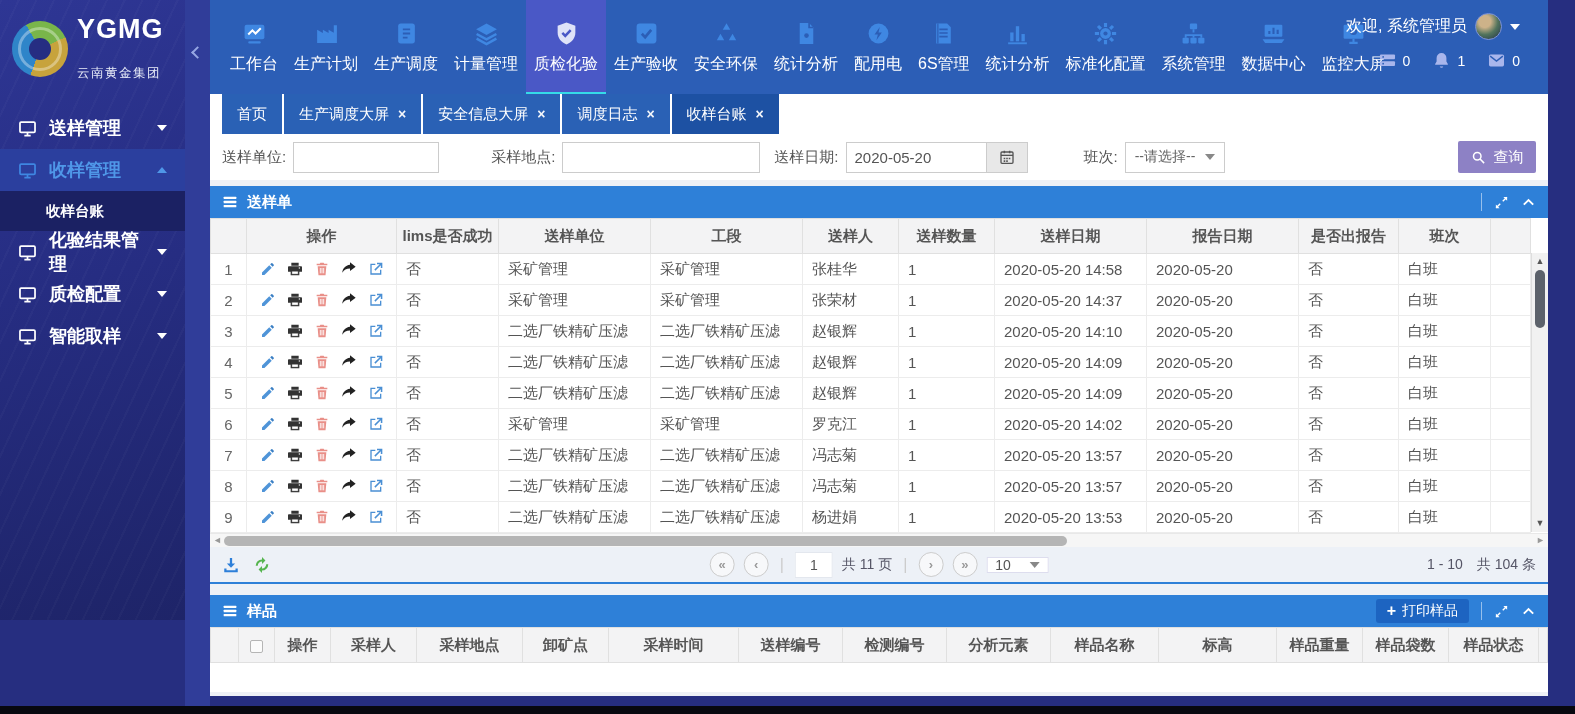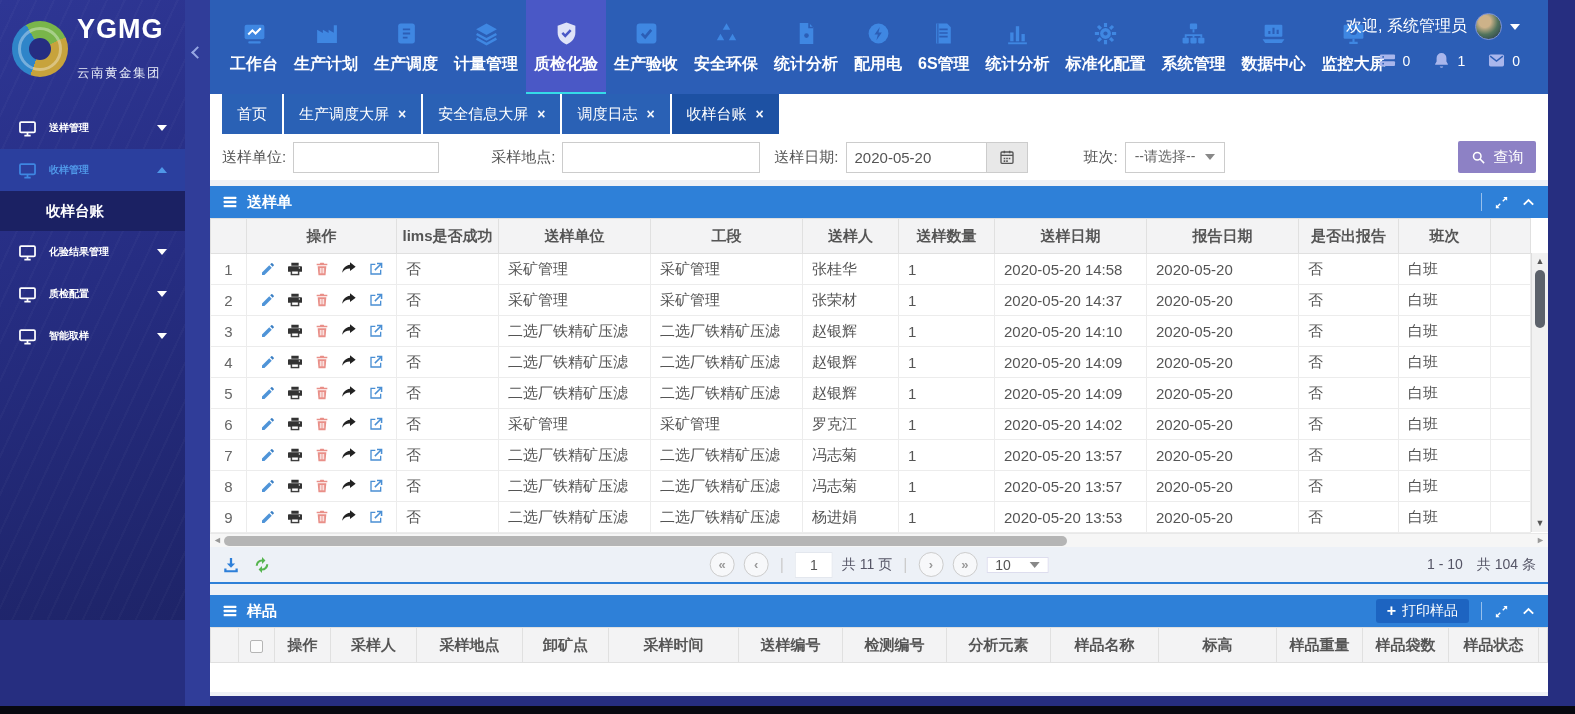--- a/index.html
+++ b/index.html
@@ -16,39 +16,39 @@
   .logo-block{height:97px;display:flex;align-items:center;padding-left:12px;gap:9px;position:relative;z-index:2;}
   .logo-circle{width:56px;height:56px;border-radius:50%;flex:none;position:relative;
     background:conic-gradient(from 200deg,#2f85c9 0 130deg,#79b54a 130deg 225deg,#c7a33c 225deg 360deg);}
   .logo-circle::before{content:"";position:absolute;inset:6px;border-radius:50%;
     border:3px solid rgba(255,255,255,.35);}
   .logo-circle::after{content:"";position:absolute;inset:17px;border-radius:50%;background:#262d82;}
   .logo-text .t1{font-size:27px;font-weight:bold;color:#fff;letter-spacing:1px;line-height:1;}
   .logo-text .t2{font-size:12.5px;color:#e8ecf8;margin-top:22px;letter-spacing:1.5px;}
   .menu{margin-top:10px;position:relative;z-index:2;}
   .menu-item{height:42px;display:flex;align-items:center;gap:12px;padding:0 18px;
-    color:#fff;font-size:10px;font-weight:bold;cursor:pointer;}
+    color:#fff;font-size:18px;font-weight:bold;cursor:pointer;}
   .menu-item .ico{width:19px;height:19px;color:#fff;flex:none;}
   .menu-item.active{background:#2b3f9e;color:#4f97e8;}
   .menu-item.active .ico{color:#3f87e2;}
   .submenu-item{height:40px;display:flex;align-items:center;padding-left:46px;
     background:#1b2163;color:#fff;font-size:14.5px;font-weight:bold;cursor:pointer;}
 
   .gutter{position:absolute;left:185px;top:0;width:25px;height:706px;background:#303d99;cursor:pointer;}
   .chev-left{position:absolute;top:48px;left:8px;width:9px;height:9px;
     border-left:2px solid #96a7e3;border-bottom:2px solid #96a7e3;transform:rotate(45deg);}
 
   
   .main{position:absolute;left:210px;top:0;width:1338px;height:706px;}
   .topnav{height:96px;background:#2c5eb6;position:relative;}
   .nav-items{display:flex;height:100%;padding-left:12px;}
   .nav-item{display:flex;flex-direction:column;align-items:center;justify-content:center;gap:8px;
     padding:0 8px;min-width:58px;color:#fff;cursor:pointer;position:relative;}
   .nav-item .ico{width:25px;height:25px;color:#3f87e2;}
-  .nav-item .nlabel{font-size:16px;font-weight:bold;white-space:nowrap;}
+  .nav-item .nlabel{font-size:16px;font-weight:normal;white-space:nowrap;}
   .nav-item.active{background:#4a58c6;}
   .nav-item.active::after{content:"";position:absolute;left:0;right:0;bottom:0;height:4px;background:#35dbe8;}
   .nav-item.active .ico{color:#dfe3f8;}
   .user-area{position:absolute;right:28px;top:13px;}
   .user-line1{display:flex;align-items:center;gap:8px;justify-content:flex-end;color:#fff;font-size:16px;}
   .avatar{width:27px;height:27px;border-radius:50%;border:1px solid #7f93d8;cursor:pointer;
     background:radial-gradient(circle at 35% 30%,#cdb289 0 25%,#51735c 55%,#1f2e47 100%);}
   .caret{width:0;height:0;border-left:5px solid transparent;border-right:5px solid transparent;display:inline-block;}
   .caret.down{border-top:6px solid currentColor;}
   .caret.up{border-bottom:6px solid currentColor;}

